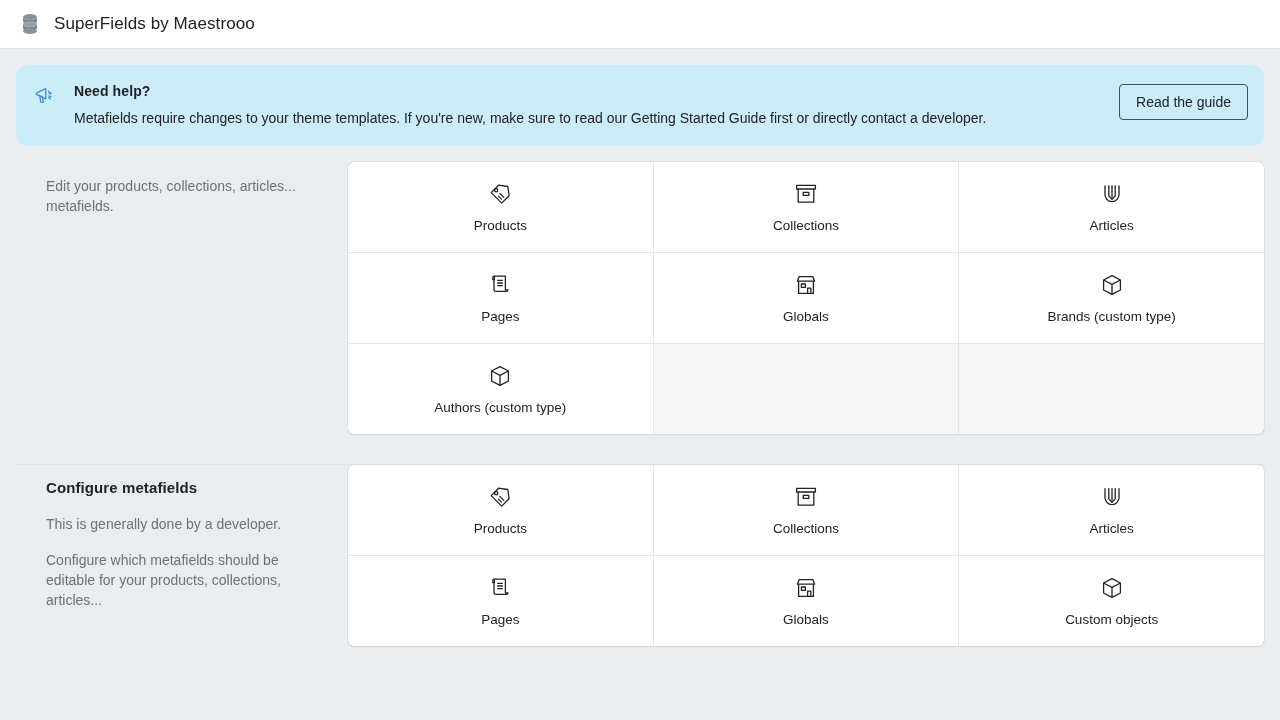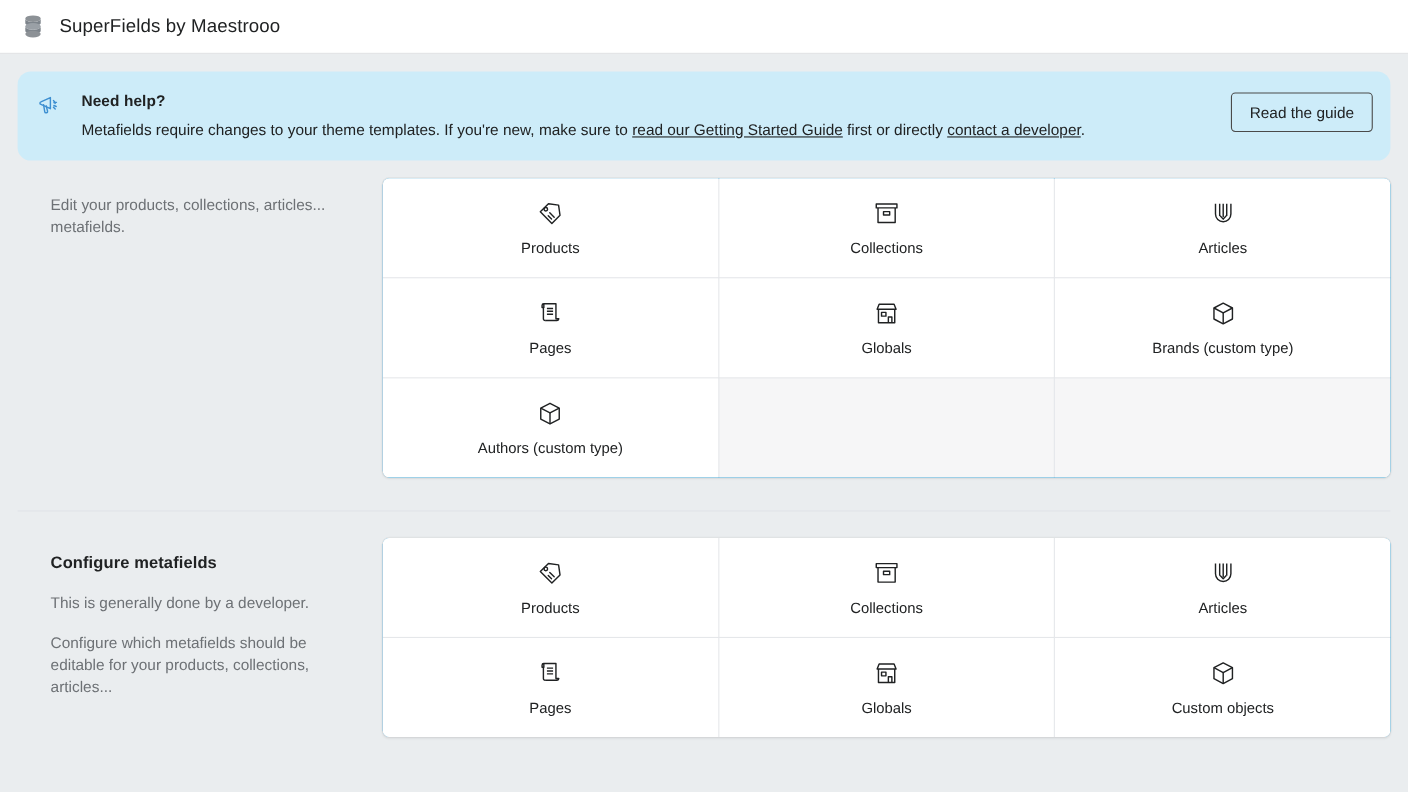--- a/index.html
+++ b/index.html
@@ -75,21 +75,20 @@
     margin-bottom: 9px;
     letter-spacing: .1px;
   }
   .banner-text {
     font-size: 14px;
     line-height: 20px;
     color: #202223;
   }
   .banner-text a {
     color: #202223;
-    text-decoration: underline;
     cursor: pointer;
   }
   .banner-action { margin-left: 18px; padding-top: 2px; }
   .guide-button {
     font-family: "Liberation Sans", sans-serif;
     font-size: 14px;
     color: #202223;
     background: transparent;
     border: 1px solid #4a4a4a;
     border-radius: 4px;
@@ -120,21 +119,21 @@
   .section-desc {
     font-size: 14px;
     line-height: 20px;
     color: #6d7175;
   }
   .section-desc + .section-desc { margin-top: 16px; }
 
   .section-main { flex: 1; padding-top: 0; }
 
   .card {
-    background: #0ea5e9;
+    background: #be185d;
     border-radius: 6px;
     overflow: hidden;
     box-shadow: 0 0 0 1px rgba(63,63,68,.05), 0 1px 2px rgba(0,0,0,.06);
   }
   .grid {
     display: grid;
     grid-template-columns: repeat(3, 1fr);
     background: #e5e7ea;
     gap: 1px;
   }
@@ -163,21 +162,21 @@
     line-height: 16px;
   }
 
   .divider {
     height: 1px;
     background: #dfe3e8;
     margin: 30px 16px 0 16px;
   }
 
   .sec1 { margin-top: 4px; }
-  .sec2 { margin-top: 24px; }
+  .sec2 { }
 </style>
 </head>
 <body>
 
 <div class="topbar">
   <div class="brand">
     <span class="brand-icon">
       <svg viewBox="0 0 20 22" width="20" height="22" aria-hidden="true">
         <ellipse cx="10" cy="4" rx="7" ry="3" fill="#8c9196"></ellipse>
         <path d="M3 4v4c0 1.7 3.1 3 7 3s7-1.3 7-3V4c0 1.7-3.1 3-7 3S3 5.7 3 4z" fill="#7d848b"></path>

